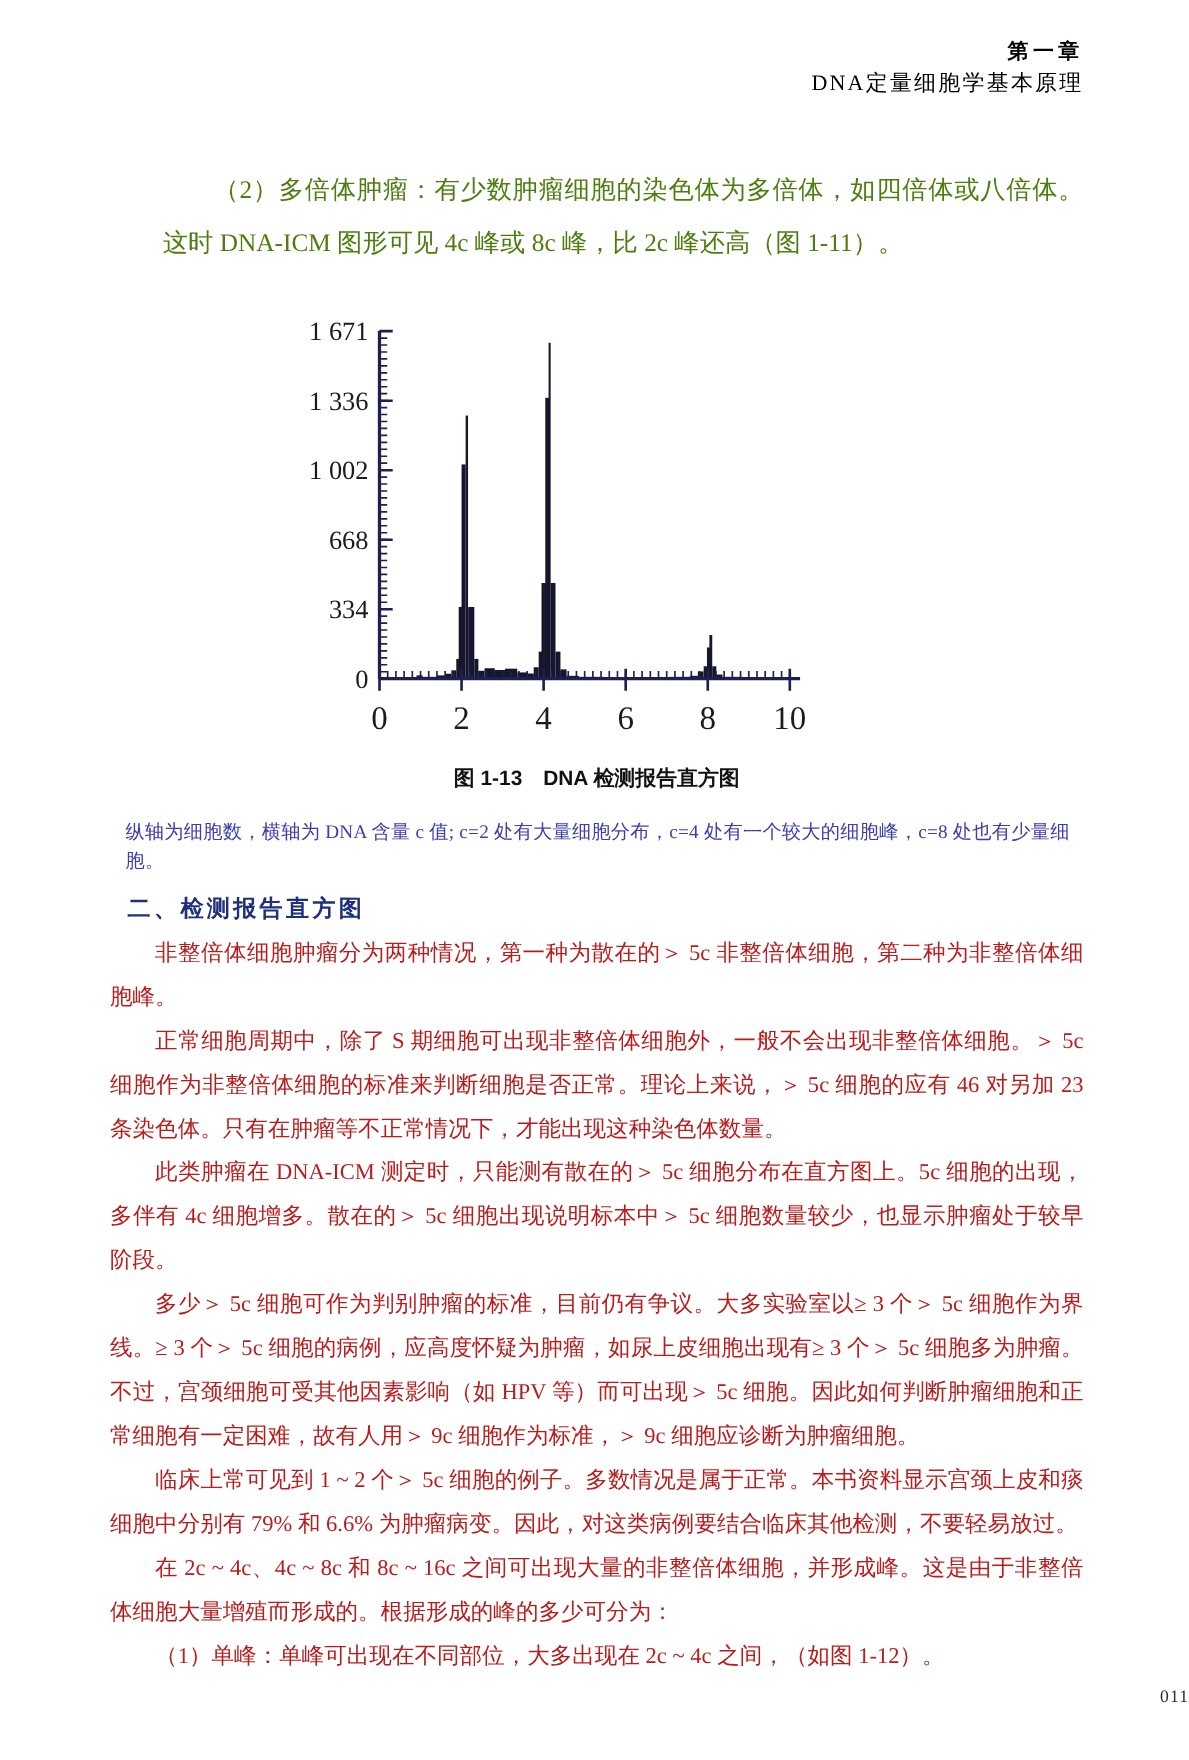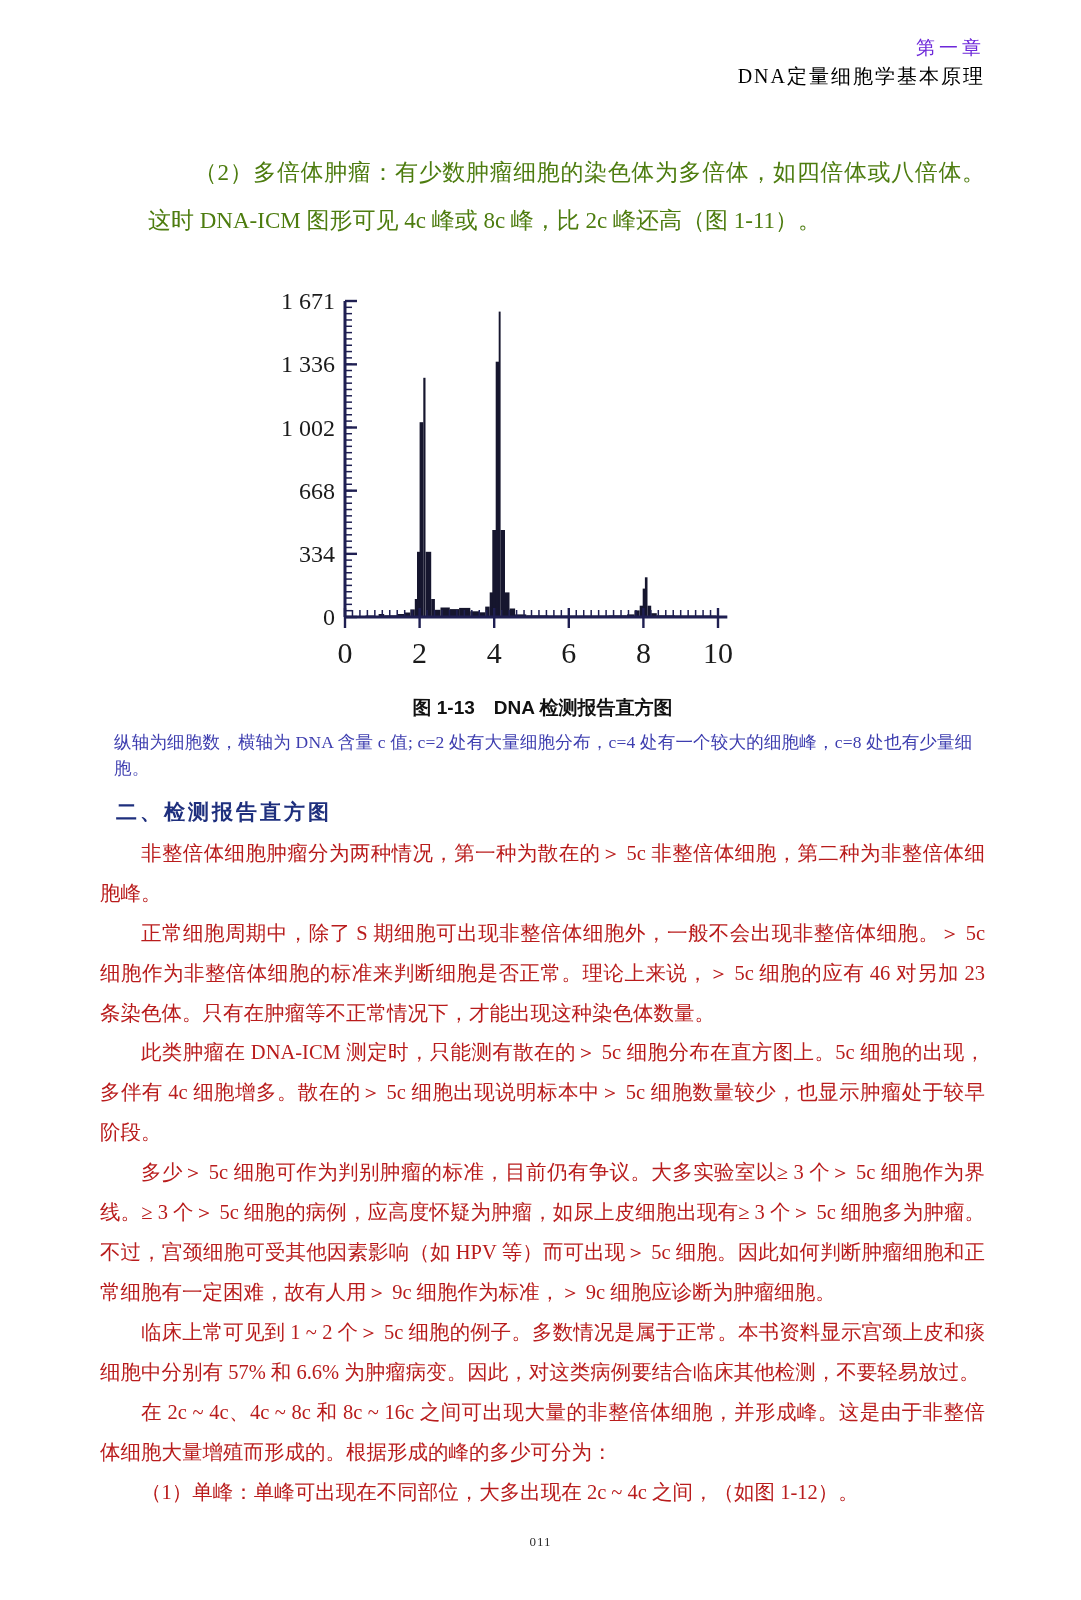--- a/index.html
+++ b/index.html
@@ -5,46 +5,46 @@
   html,body{margin:0;padding:0;}
   body{
     width:1081px;height:1600px;position:relative;background:#ffffff;
     font-family:"Liberation Serif","DejaVu Serif",serif;color:#161616;
     overflow:hidden;
   }
   .page{position:relative;width:1081px;height:1600px;box-sizing:border-box;
         padding:34px 96px 0 100px;}
   
   .hdr{text-align:right;line-height:1.45;}
-  .hdr .chapter{font-size:19px;font-weight:normal;color:#6d28d9;letter-spacing:4px;}
+  .hdr .chapter{font-size:19px;font-weight:bold;color:#000000;letter-spacing:4px;}
   .hdr .booktitle{font-size:20px;font-weight:normal;color:#000000;letter-spacing:2px;}
   
   .intro{margin-top:58px;font-size:23px;line-height:2.1;text-align:justify;
          text-indent:2em;color:#4d7c0f;margin-left:48px;}
   
   .chart-wrap{margin-top:26px;margin-left:173px;width:480px;}
   .chart-wrap svg{display:block;}
   
   .figcap{margin-top:20px;text-align:center;font-size:19px;font-weight:bold;
           font-family:"Liberation Sans","DejaVu Sans",sans-serif;color:#111;}
   
-  .fignote{margin-top:8px;margin-left:14px;font-size:17.5px;color:#3d3daf;
+  .fignote{margin-top:22px;margin-left:14px;font-size:17.5px;color:#3d3daf;
            letter-spacing:0.2px;line-height:1.5;}
   
   .sec-head{margin-top:16px;margin-left:16px;font-size:21px;font-weight:bold;
             color:#1e2f7d;font-family:"Liberation Sans","DejaVu Sans",sans-serif;
             letter-spacing:3px;}
   
   .sec-body{margin-top:8px;}
   .sec-body p{margin:0;font-size:20.5px;line-height:1.95;text-align:justify;
               text-indent:2em;color:#b91c1c;}
   .sec-body p.subheading{text-align:left;}
   
-  .pagenum{position:absolute;left:0;right:0;top:1534px;text-align:center;
-           font-size:13px;color:#2e2e2e;letter-spacing:1px;}
+  .pagenum{position:absolute;left:0;right:0;top:1534px;text-align:right;
+           font-size:16px;color:#2e2e2e;letter-spacing:1px;}
 </style>
 </head>
 <body>
 
 <div class="page">
 
   <div class="hdr">
     <div class="chapter">第一章</div>
     <div class="booktitle">DNA定量细胞学基本原理</div>
   </div>
@@ -228,20 +228,20 @@
 
   <div class="fignote">纵轴为细胞数，横轴为 DNA 含量 c 值; c=2 处有大量细胞分布，c=4 处有一个较大的细胞峰，c=8 处也有少量细胞。</div>
 
   <div class="sec-head">二、检测报告直方图</div>
 
   <div class="sec-body">
       <p class="body">非整倍体细胞肿瘤分为两种情况，第一种为散在的＞ 5c 非整倍体细胞，第二种为非整倍体细胞峰。</p>
       <p class="body">正常细胞周期中，除了 S 期细胞可出现非整倍体细胞外，一般不会出现非整倍体细胞。＞ 5c 细胞作为非整倍体细胞的标准来判断细胞是否正常。理论上来说，＞ 5c 细胞的应有 46 对另加 23 条染色体。只有在肿瘤等不正常情况下，才能出现这种染色体数量。</p>
       <p class="body">此类肿瘤在 DNA-ICM 测定时，只能测有散在的＞ 5c 细胞分布在直方图上。5c 细胞的出现，多伴有 4c 细胞增多。散在的＞ 5c 细胞出现说明标本中＞ 5c 细胞数量较少，也显示肿瘤处于较早阶段。</p>
       <p class="body">多少＞ 5c 细胞可作为判别肿瘤的标准，目前仍有争议。大多实验室以≥ 3 个＞ 5c 细胞作为界线。≥ 3 个＞ 5c 细胞的病例，应高度怀疑为肿瘤，如尿上皮细胞出现有≥ 3 个＞ 5c 细胞多为肿瘤。不过，宫颈细胞可受其他因素影响（如 HPV 等）而可出现＞ 5c 细胞。因此如何判断肿瘤细胞和正常细胞有一定困难，故有人用＞ 9c 细胞作为标准，＞ 9c 细胞应诊断为肿瘤细胞。</p>
-      <p class="body">临床上常可见到 1 ~ 2 个＞ 5c 细胞的例子。多数情况是属于正常。本书资料显示宫颈上皮和痰细胞中分别有 57% 和 6.6% 为肿瘤病变。因此，对这类病例要结合临床其他检测，不要轻易放过。</p>
+      <p class="body">临床上常可见到 1 ~ 2 个＞ 5c 细胞的例子。多数情况是属于正常。本书资料显示宫颈上皮和痰细胞中分别有 79% 和 6.6% 为肿瘤病变。因此，对这类病例要结合临床其他检测，不要轻易放过。</p>
       <p class="body">在 2c ~ 4c、4c ~ 8c 和 8c ~ 16c 之间可出现大量的非整倍体细胞，并形成峰。这是由于非整倍体细胞大量增殖而形成的。根据形成的峰的多少可分为：</p>
       <p class="body">（1）单峰：单峰可出现在不同部位，大多出现在 2c ~ 4c 之间，（如图 1-12）。</p>
     </div>
 
   <div class="pagenum">011</div>
 
 </div>
 
 </body></html>

